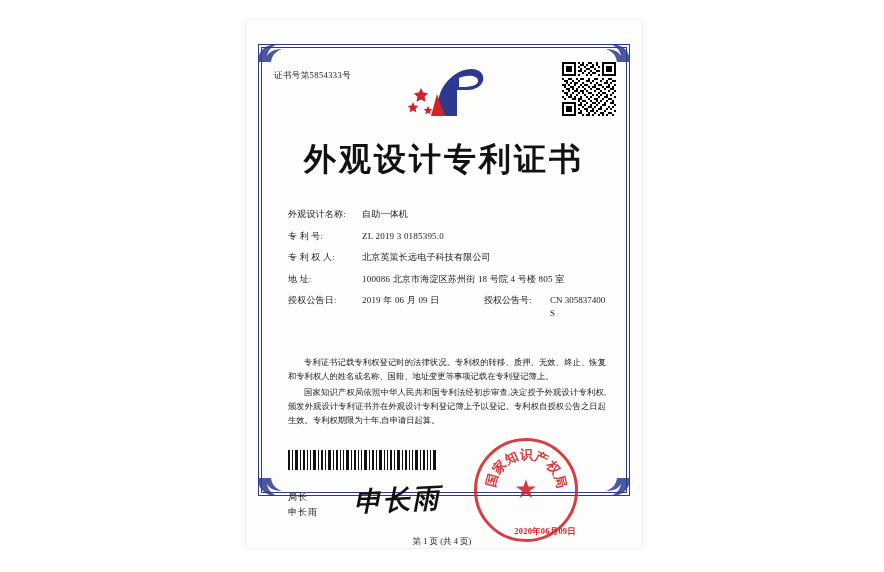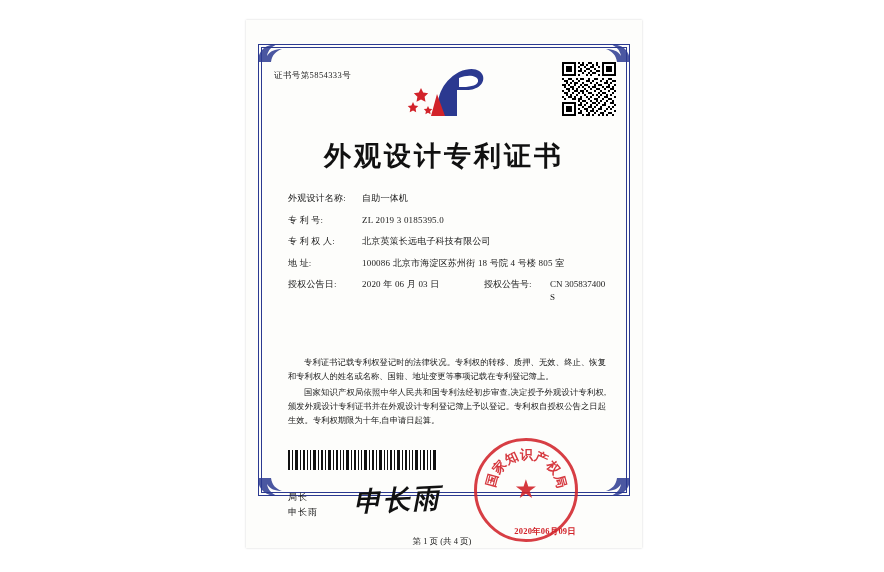--- a/index.html
+++ b/index.html
@@ -89,33 +89,33 @@
   }
   .qr canvas, .qr svg { display: block; }
 
   
   .cert-title {
     position: absolute;
     left: 0;
     right: 0;
     top: 118px;
     text-align: center;
-    font-size: 27px;
+    font-size: 32px;
     font-weight: bold;
     letter-spacing: 3px;
     color: #111;
     font-family: "DejaVu Serif", serif;
   }
 
   
   .fields {
     position: absolute;
     left: 42px;
     right: 36px;
-    top: 172px;
+    top: 188px;
   }
   .field-row {
     display: flex;
     align-items: baseline;
     margin-bottom: 8.5px;
     font-size: 9px;
     line-height: 13px;
   }
   .field-label {
     width: 74px;
@@ -507,21 +507,21 @@
       <div class="field-row">
         <span class="field-label">专 利 权 人:</span>
         <span class="field-value">北京英策长远电子科技有限公司</span>
       </div>
       <div class="field-row">
         <span class="field-label">地        址:</span>
         <span class="field-value">100086 北京市海淀区苏州街 18 号院 4 号楼 805 室</span>
       </div>
       <div class="field-row double">
         <span class="field-label">授权公告日:</span>
-        <span class="field-value">2020 年 06 月 03 日</span>
+        <span class="field-value">2019 年 06 月 09 日</span>
         <span class="field-label2">授权公告号:</span>
         <span class="field-value2">CN 305837400 S</span>
       </div>
     </div>
 
     <div class="body-text">
       <p>专利证书记载专利权登记时的法律状况。专利权的转移、质押、无效、终止、恢复和专利权人的姓名或名称、国籍、地址变更等事项记载在专利登记簿上。</p>
       <p>国家知识产权局依照中华人民共和国专利法经初步审查,决定授予外观设计专利权,颁发外观设计专利证书并在外观设计专利登记簿上予以登记。专利权自授权公告之日起生效。专利权期限为十年,自申请日起算。</p>
     </div>
 

